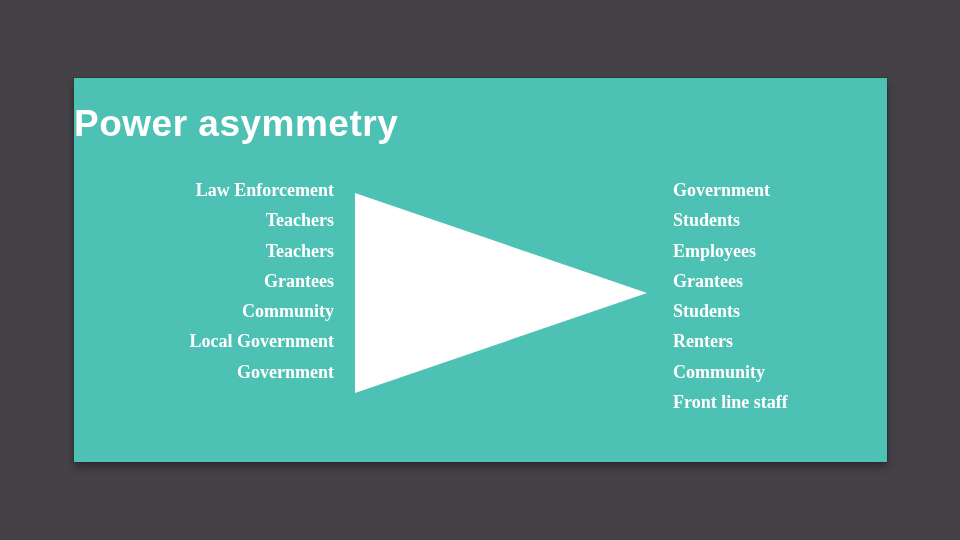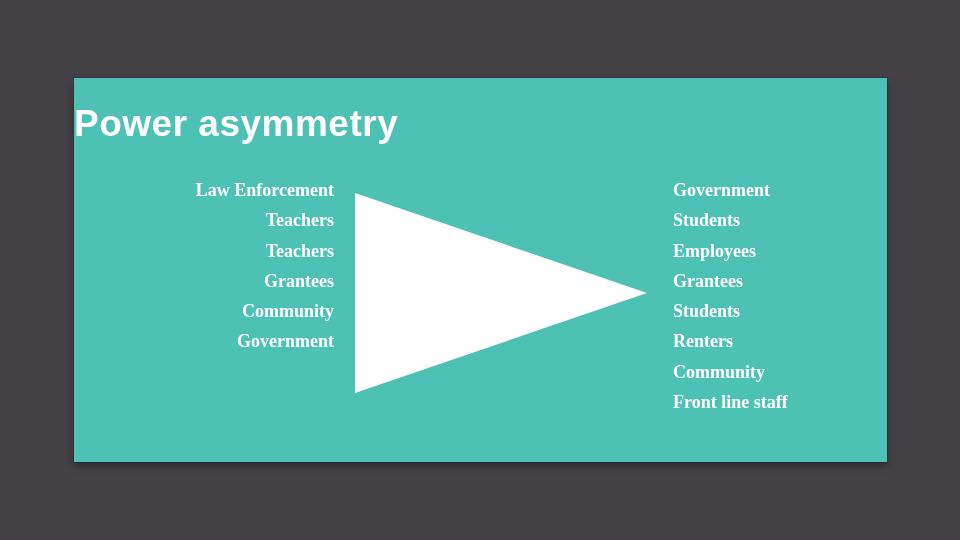--- a/index.html
+++ b/index.html
@@ -80,20 +80,21 @@
   <div class="slide">
 
     <div class="slide-title">Power asymmetry</div>
 
     <div class="list list-left">
       <div>Law Enforcement</div>
       <div>Teachers</div>
       <div>Teachers</div>
       <div>Grantees</div>
       <div>Community</div>
+      <div>Local Government</div>
       <div>Government</div>
     </div>
 
     <div class="arrow"></div>
 
     <div class="list list-right">
       <div>Government</div>
       <div>Students</div>
       <div>Employees</div>
       <div>Grantees</div>

